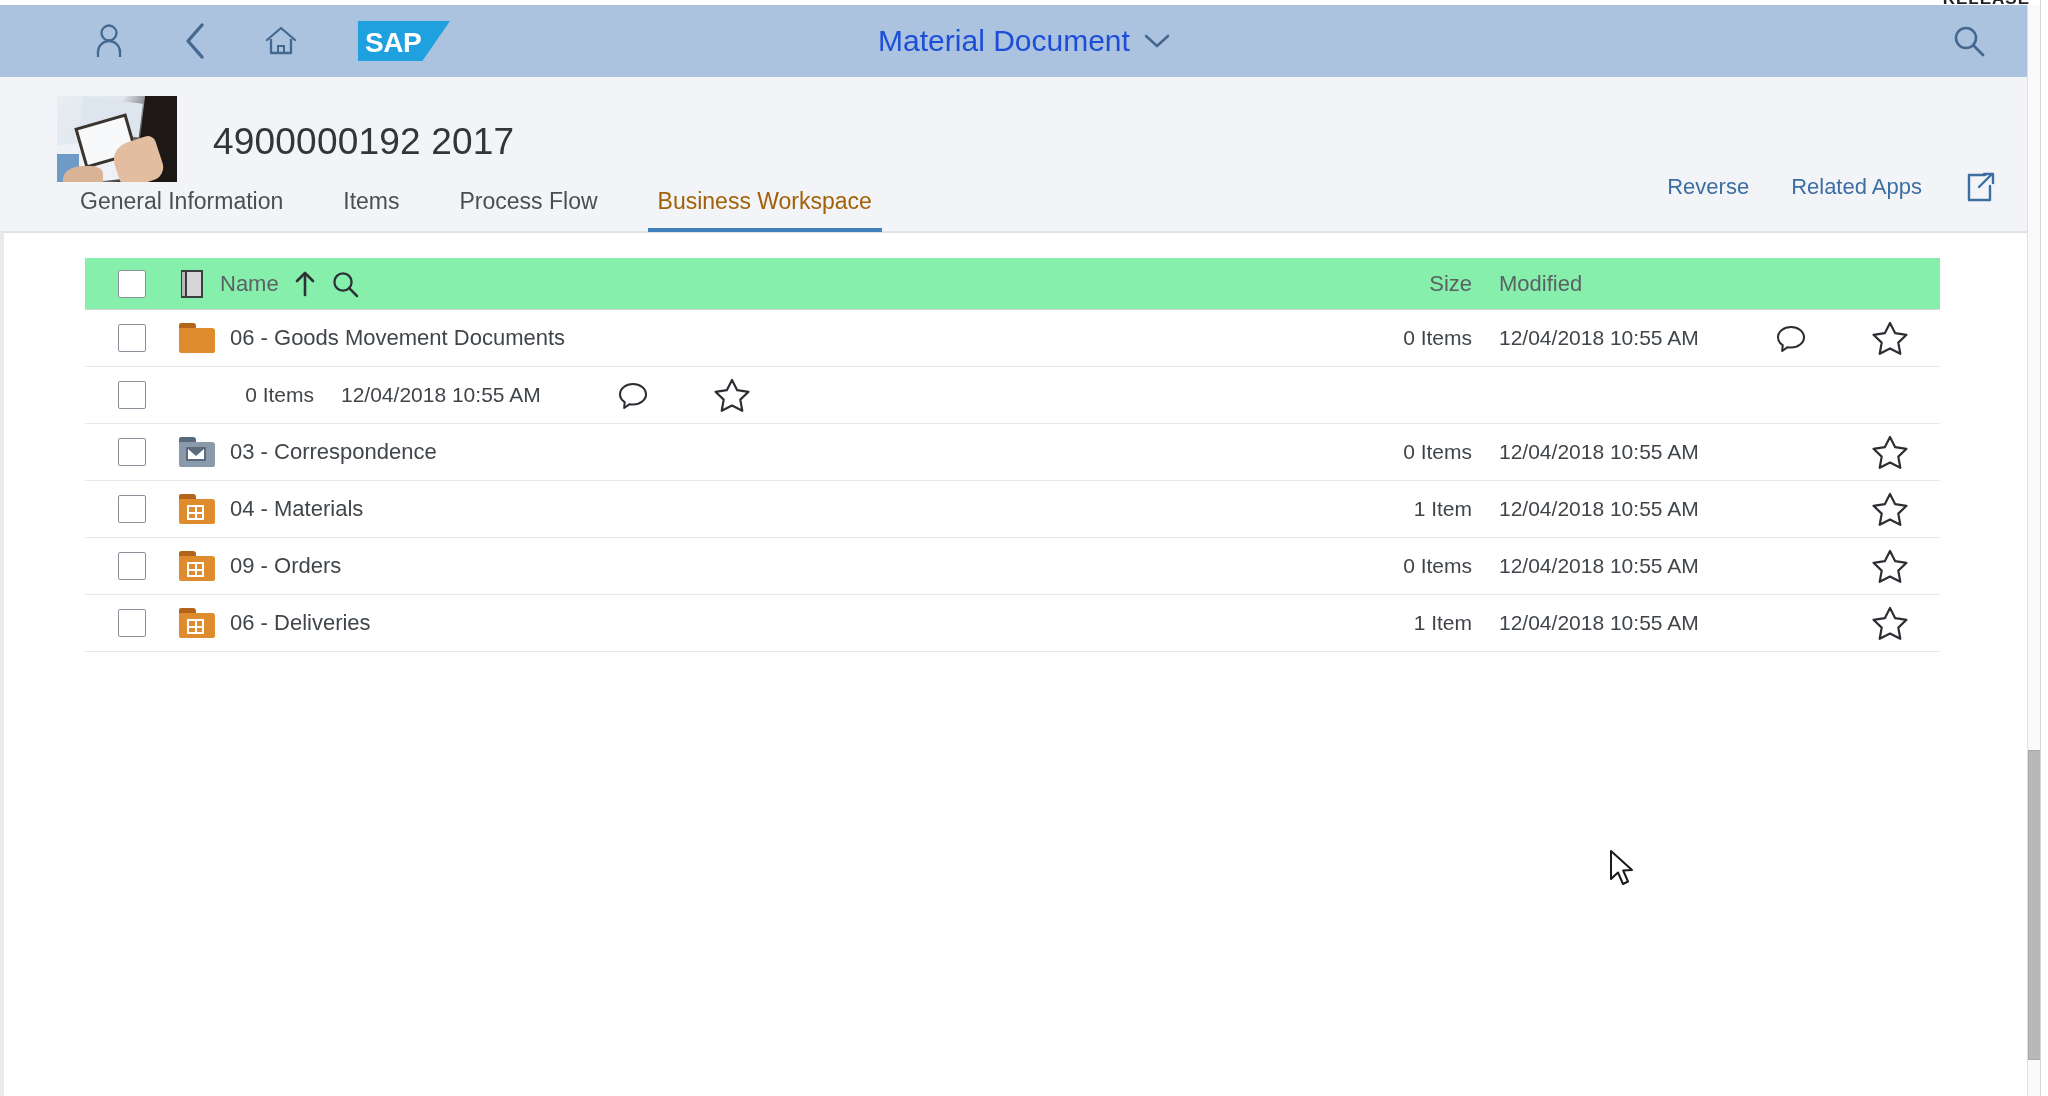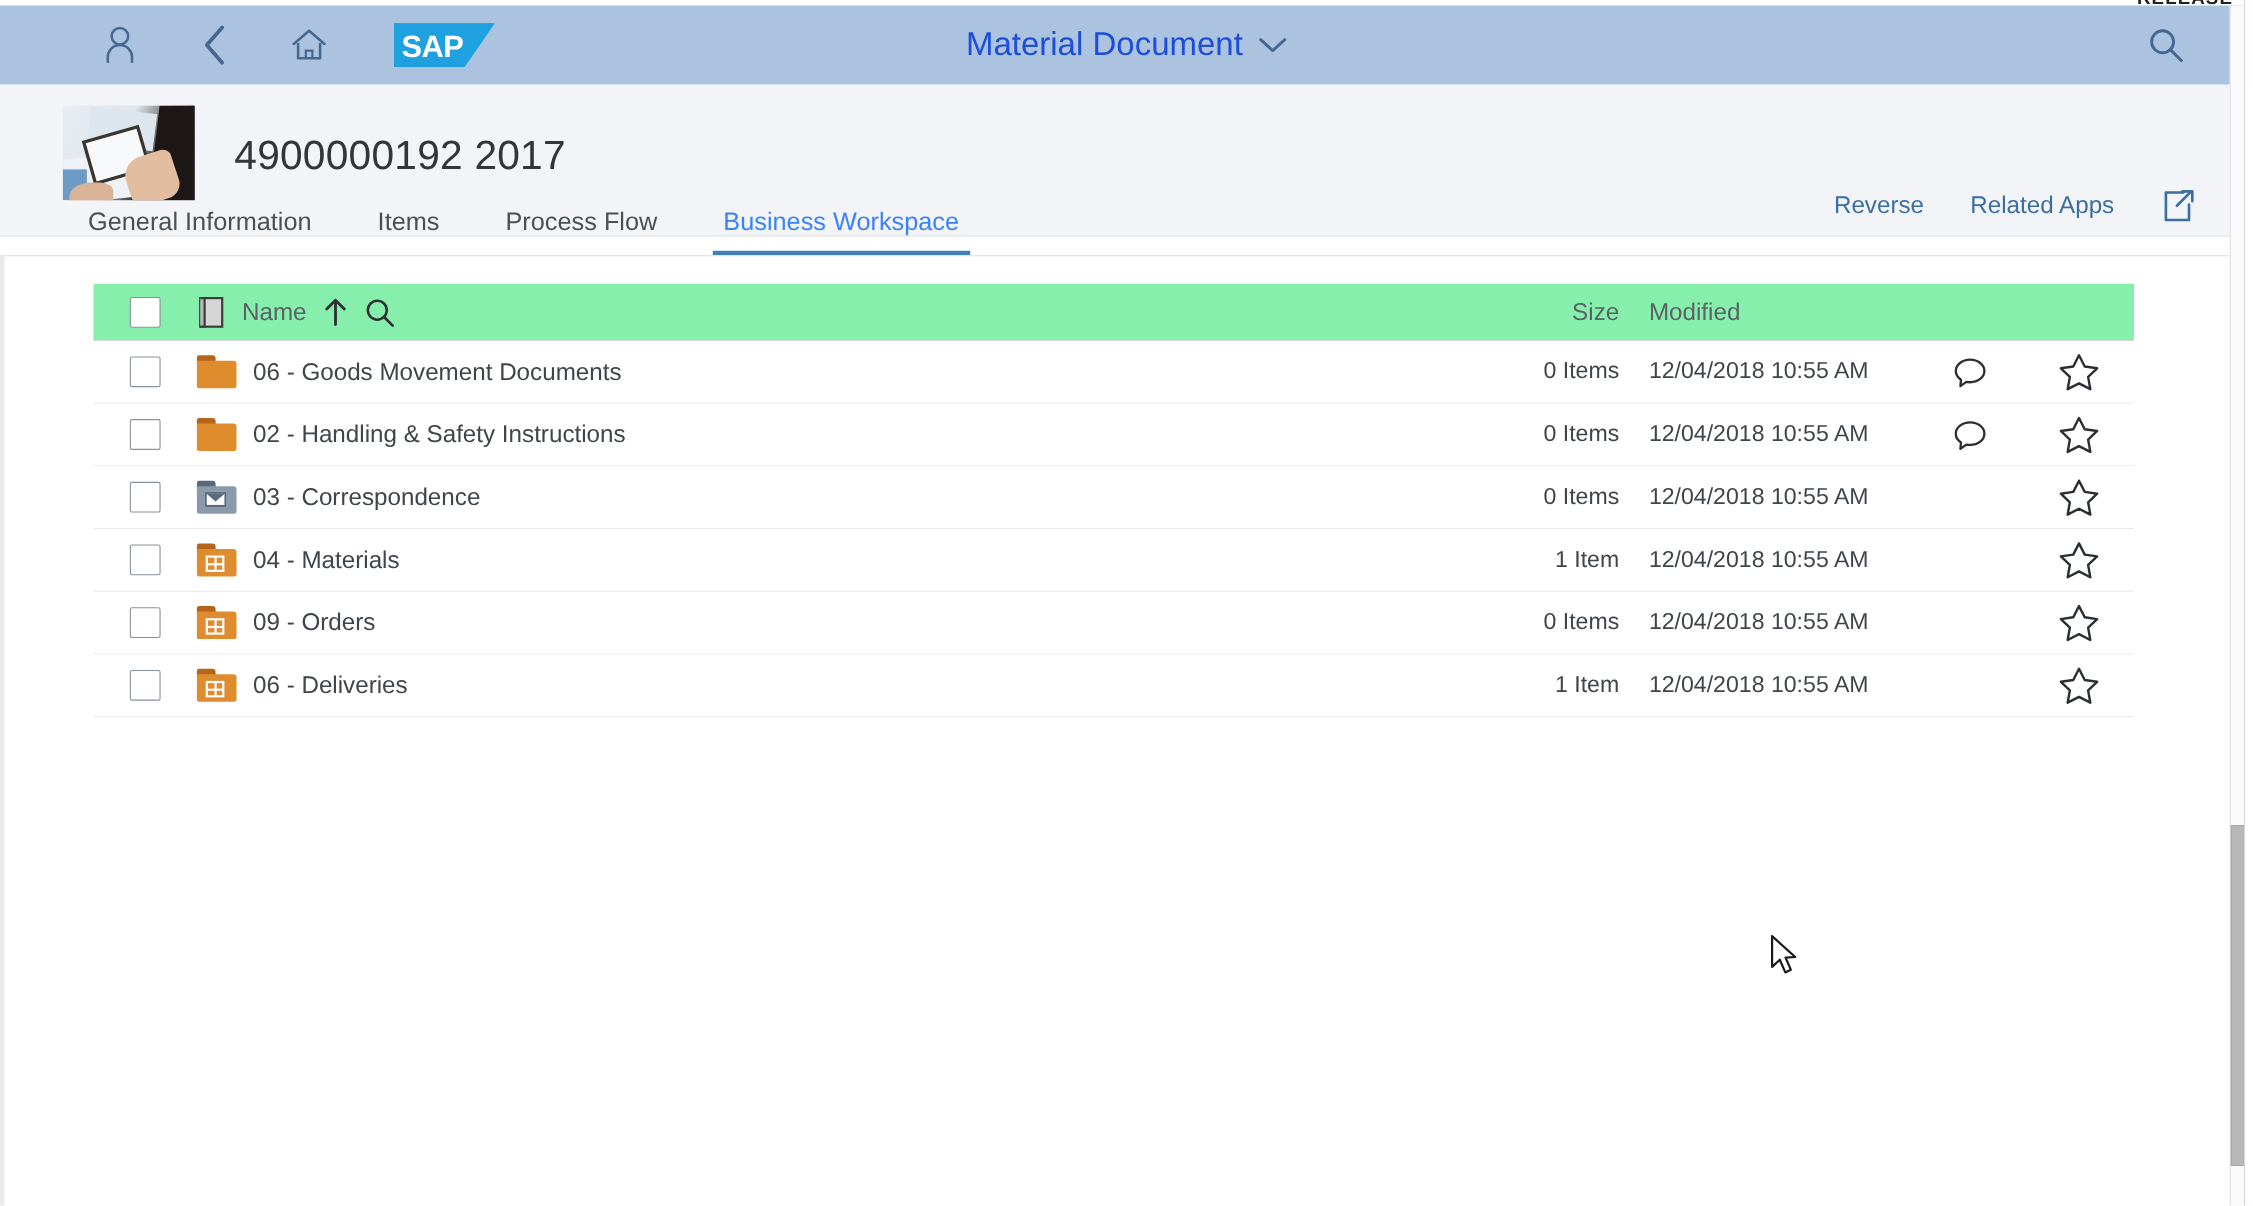--- a/index.html
+++ b/index.html
@@ -60,21 +60,21 @@
   #shell-title {
     font-size: 30px; color: #1d4ed8; font-weight: 400;
   }
   #shell-right {
     position: absolute; right: 48px; top: 0; height: 72px;
     display: flex; align-items: center;
   }
 
   
   #object-header {
-    position: absolute; top: 77px; left: 0; width: 2040px; height: 138px;
+    position: absolute; top: 77px; left: 0; width: 2040px; height: 155px;
     background: #f2f4f7;
     border-bottom: 1px solid #e2e5e8;
   }
   #obj-thumb {
     position: absolute; left: 57px; top: 19px;
     width: 120px; height: 86px;
     overflow: hidden;
     background: linear-gradient(120deg,#e8edf2 0%,#dfe6ee 40%,#2a2320 70%,#17120f 100%);
   }
   #obj-thumb .paper-a {
@@ -128,21 +128,21 @@
     display: flex; align-items: flex-end;
     padding-left: 78px;
   }
   .tab {
     position: relative;
     font-size: 23px; color: #4a4f54;
     padding: 0 2px 17px 2px;
     margin-right: 56px;
     cursor: pointer; white-space: nowrap;
   }
-  .tab.active { color: #3b82f6; }
+  .tab.active { color: #a16207; }
   .tab.active::after {
     content: ""; position: absolute; left: -8px; right: -8px; bottom: 0;
     height: 4px; background: #3f7fbb;
   }
 
   
   #content {
     position: absolute; top: 232px; left: 0; width: 2040px; height: 864px;
     background: #ffffff;
     border-top: 1px solid #dcdfe3;
@@ -369,27 +369,20 @@
           <div class="col-act2">
             <svg width="38" height="36" viewBox="0 0 38 36">
               <path d="M19 3 L24.2 13.2 L35.5 14.8 L27.3 22.6 L29.3 33.8 L19 28.5 L8.7 33.8 L10.7 22.6 L2.5 14.8 L13.8 13.2 Z" fill="none" stroke="#2b2f33" stroke-width="2.2" stroke-linejoin="round"></path>
             </svg>
           </div>
         </div>
         <div class="row">
           <div class="col-check">
             <div class="cb"></div>
           </div>
-          <div class="col-name">
-            <div class="folder orange">
-              <div class="tab-top"></div>
-              <div class="body"></div>
-            </div>
-            <span class="cell-text">02 - Handling &amp; Safety Instructions</span>
-          </div>
           <div class="col-size"><span class="size-text">0 Items</span></div>
           <div class="col-mod"><span class="mod-text">12/04/2018 10:55 AM</span></div>
           <div class="col-act1">
             <svg width="32" height="32" viewBox="0 0 32 32">
               <path d="M16 5 C8.8 5 3 9.6 3 15.3 C3 18.5 4.8 21.3 7.7 23.2 L7.2 29 L12.6 25.2 C13.7 25.4 14.8 25.5 16 25.5 C23.2 25.5 29 20.9 29 15.3 C29 9.6 23.2 5 16 5 Z" fill="none" stroke="#2b2f33" stroke-width="2.1" stroke-linejoin="round"></path>
             </svg>
           </div>
           <div class="col-act2">
             <svg width="38" height="36" viewBox="0 0 38 36">
               <path d="M19 3 L24.2 13.2 L35.5 14.8 L27.3 22.6 L29.3 33.8 L19 28.5 L8.7 33.8 L10.7 22.6 L2.5 14.8 L13.8 13.2 Z" fill="none" stroke="#2b2f33" stroke-width="2.2" stroke-linejoin="round"></path>

